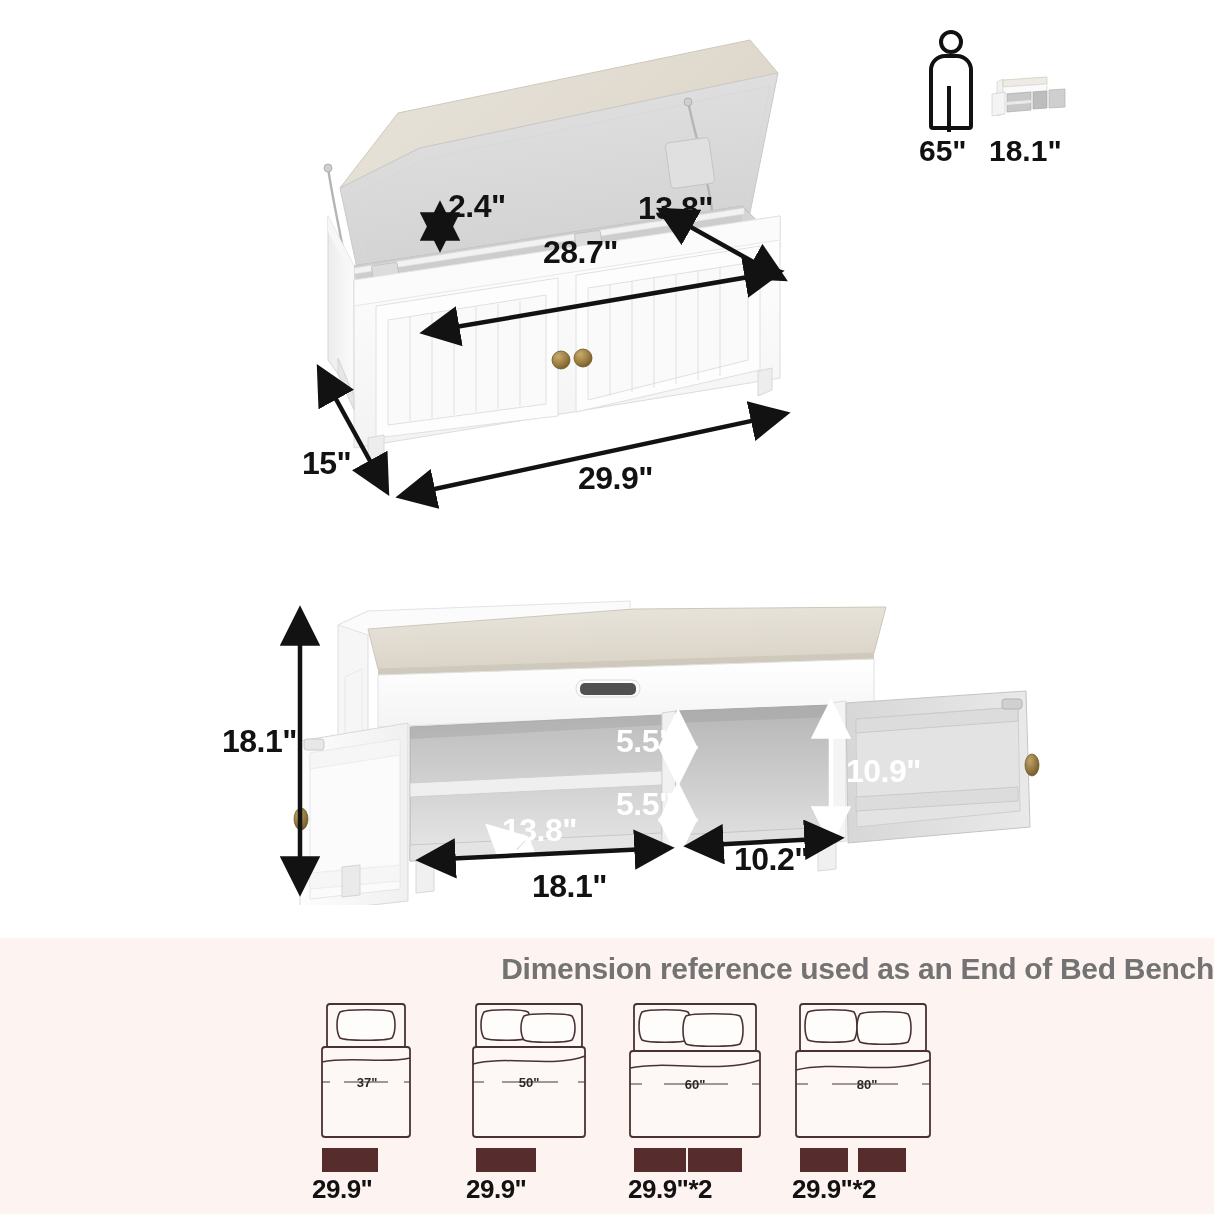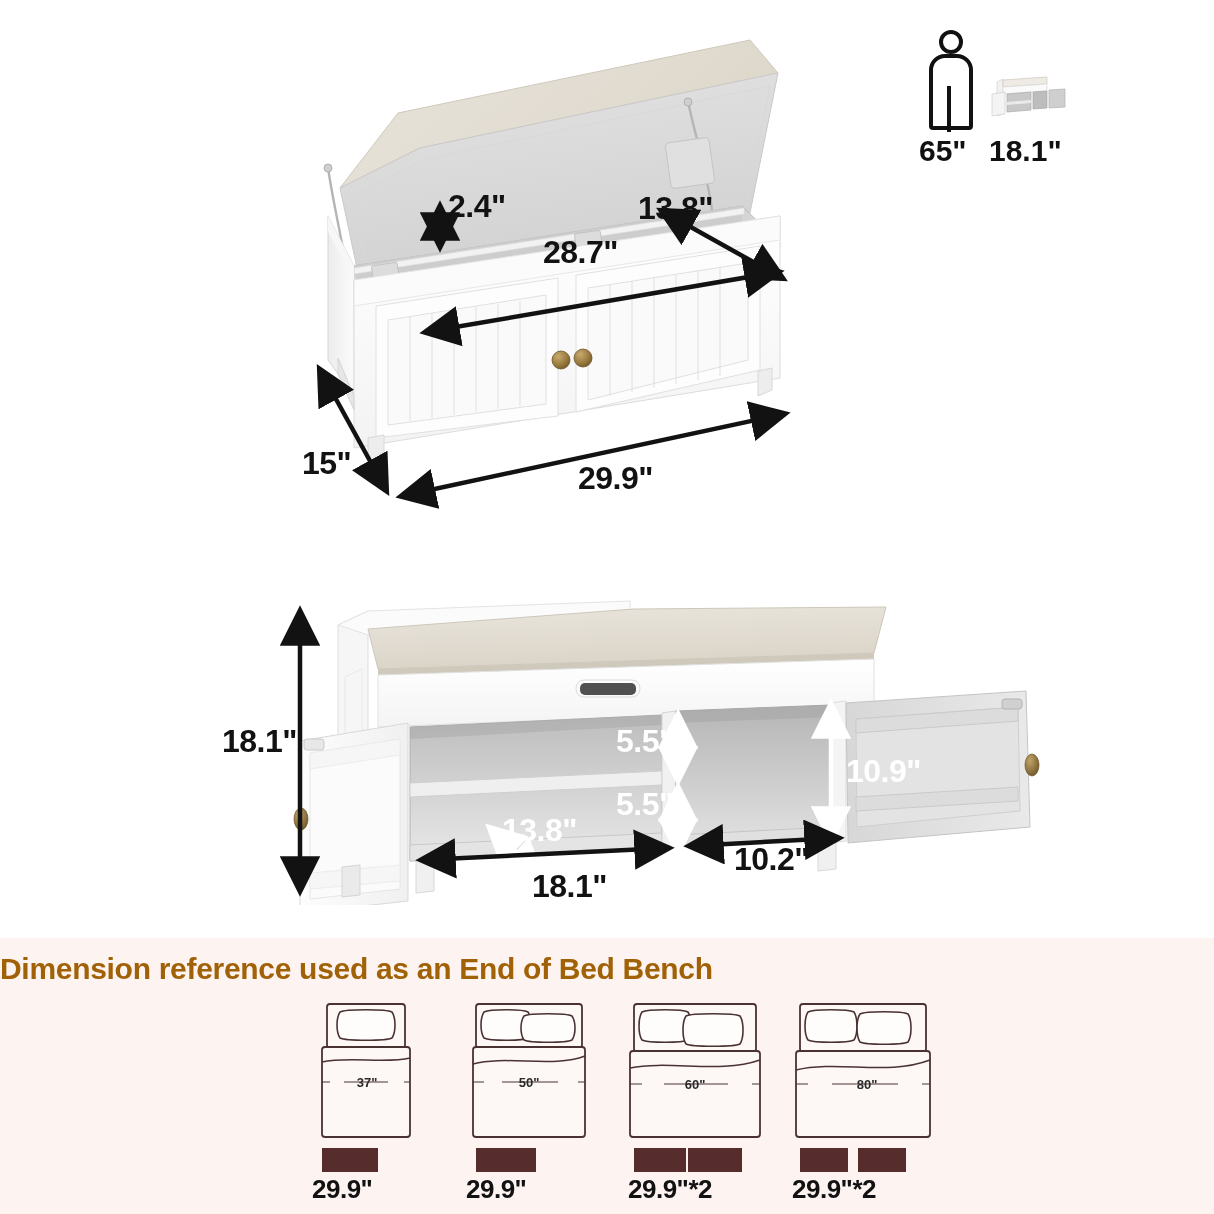--- a/index.html
+++ b/index.html
@@ -48,21 +48,21 @@
   .scale-labels .l1 { left: 14px; }
   .scale-labels .l2 { left: 84px; }
 
   
   #bed-banner {
     left: 0; top: 938px; width: 1214px; height: 276px;
     background: #fdf3f0;
   }
   #banner-title {
     position: absolute; left: 0; top: 14px; width: 1214px;
-    text-align: left; font-size: 30px; font-weight: bold; color: #a16207;
+    text-align: right; font-size: 30px; font-weight: bold; color: #737373;
     letter-spacing: -0.3px;
   }
   .bed-row { position: absolute; left: 300px; top: 62px; width: 640px; height: 200px; }
   .bed-cell { position: absolute; top: 0; width: 150px; height: 200px; }
   .bed-cell.c0 { left: 0px; }
   .bed-cell.c1 { left: 162px; }
   .bed-cell.c2 { left: 324px; }
   .bed-cell.c3 { left: 490px; }
   .bed-svg-wrap { position: absolute; left: 0; top: 0; width: 150px; height: 148px; }
   .bench-bars { position: absolute; left: 0; top: 148px; width: 150px; height: 24px; }

